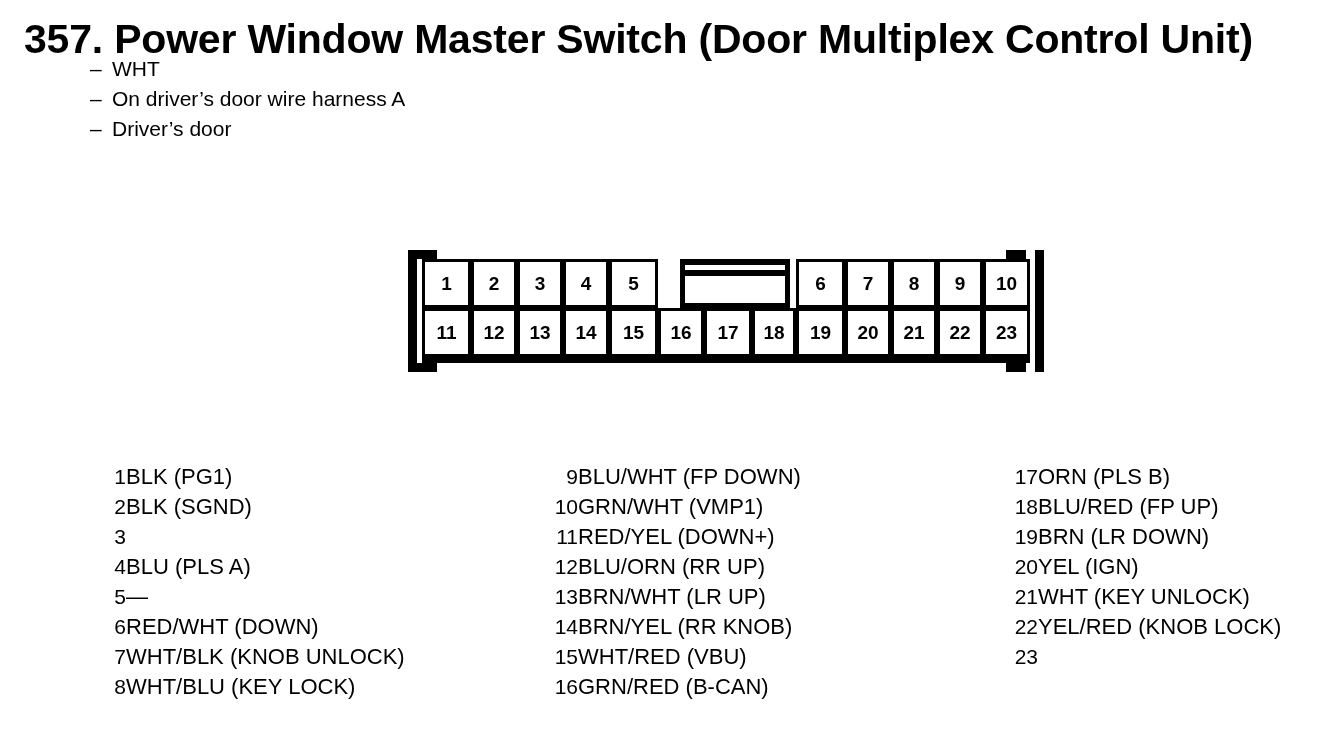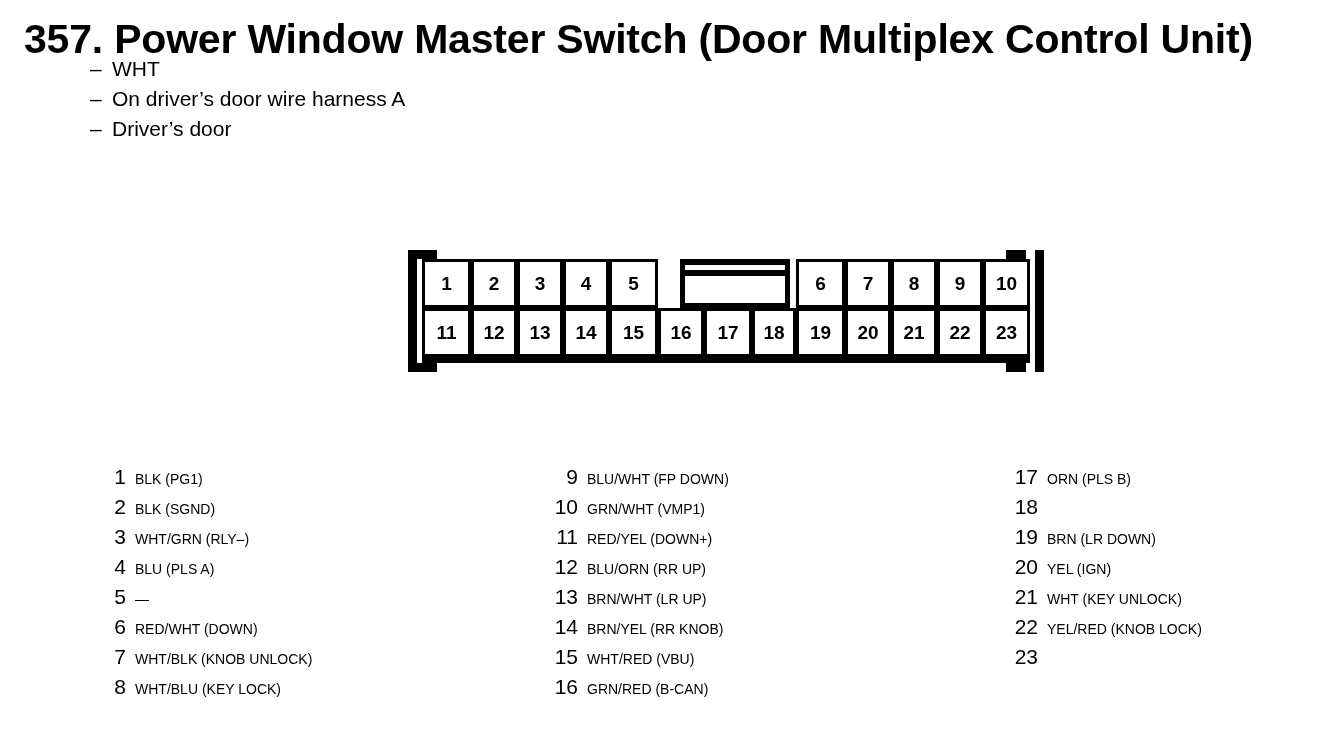--- a/index.html
+++ b/index.html
@@ -165,22 +165,22 @@
     height: 30px;
     white-space: nowrap;
   }
   .pin-num {
     width: 30px;
     text-align: right;
     font-size: 21px;
     line-height: 30px;
   }
   .pin-desc {
-    margin-left: 9px;
-    font-size: 14px;
+    margin-left: 0;
+    font-size: 22px;
     line-height: 30px;
   }
 </style>
 </head>
 <body>
 
 <div id="title-block">
   <div id="page-title">357. Power Window Master Switch (Door Multiplex Control Unit)</div>
 </div>
 
@@ -252,21 +252,20 @@
     <div class="legend-row">
         <span class="pin-num">1</span>
         <span class="pin-desc">BLK (PG1)</span>
       </div>
     <div class="legend-row">
         <span class="pin-num">2</span>
         <span class="pin-desc">BLK (SGND)</span>
       </div>
     <div class="legend-row">
         <span class="pin-num">3</span>
-        <span class="pin-desc">WHT/GRN (RLY–)</span>
       </div>
     <div class="legend-row">
         <span class="pin-num">4</span>
         <span class="pin-desc">BLU (PLS A)</span>
       </div>
     <div class="legend-row">
         <span class="pin-num">5</span>
         <span class="pin-desc">—</span>
       </div>
     <div class="legend-row">
@@ -318,20 +317,21 @@
       </div>
   </div>
 
   <div class="legend-col c3">
     <div class="legend-row">
         <span class="pin-num">17</span>
         <span class="pin-desc">ORN (PLS B)</span>
       </div>
     <div class="legend-row">
         <span class="pin-num">18</span>
+        <span class="pin-desc">BLU/RED (FP UP)</span>
       </div>
     <div class="legend-row">
         <span class="pin-num">19</span>
         <span class="pin-desc">BRN (LR DOWN)</span>
       </div>
     <div class="legend-row">
         <span class="pin-num">20</span>
         <span class="pin-desc">YEL (IGN)</span>
       </div>
     <div class="legend-row">

